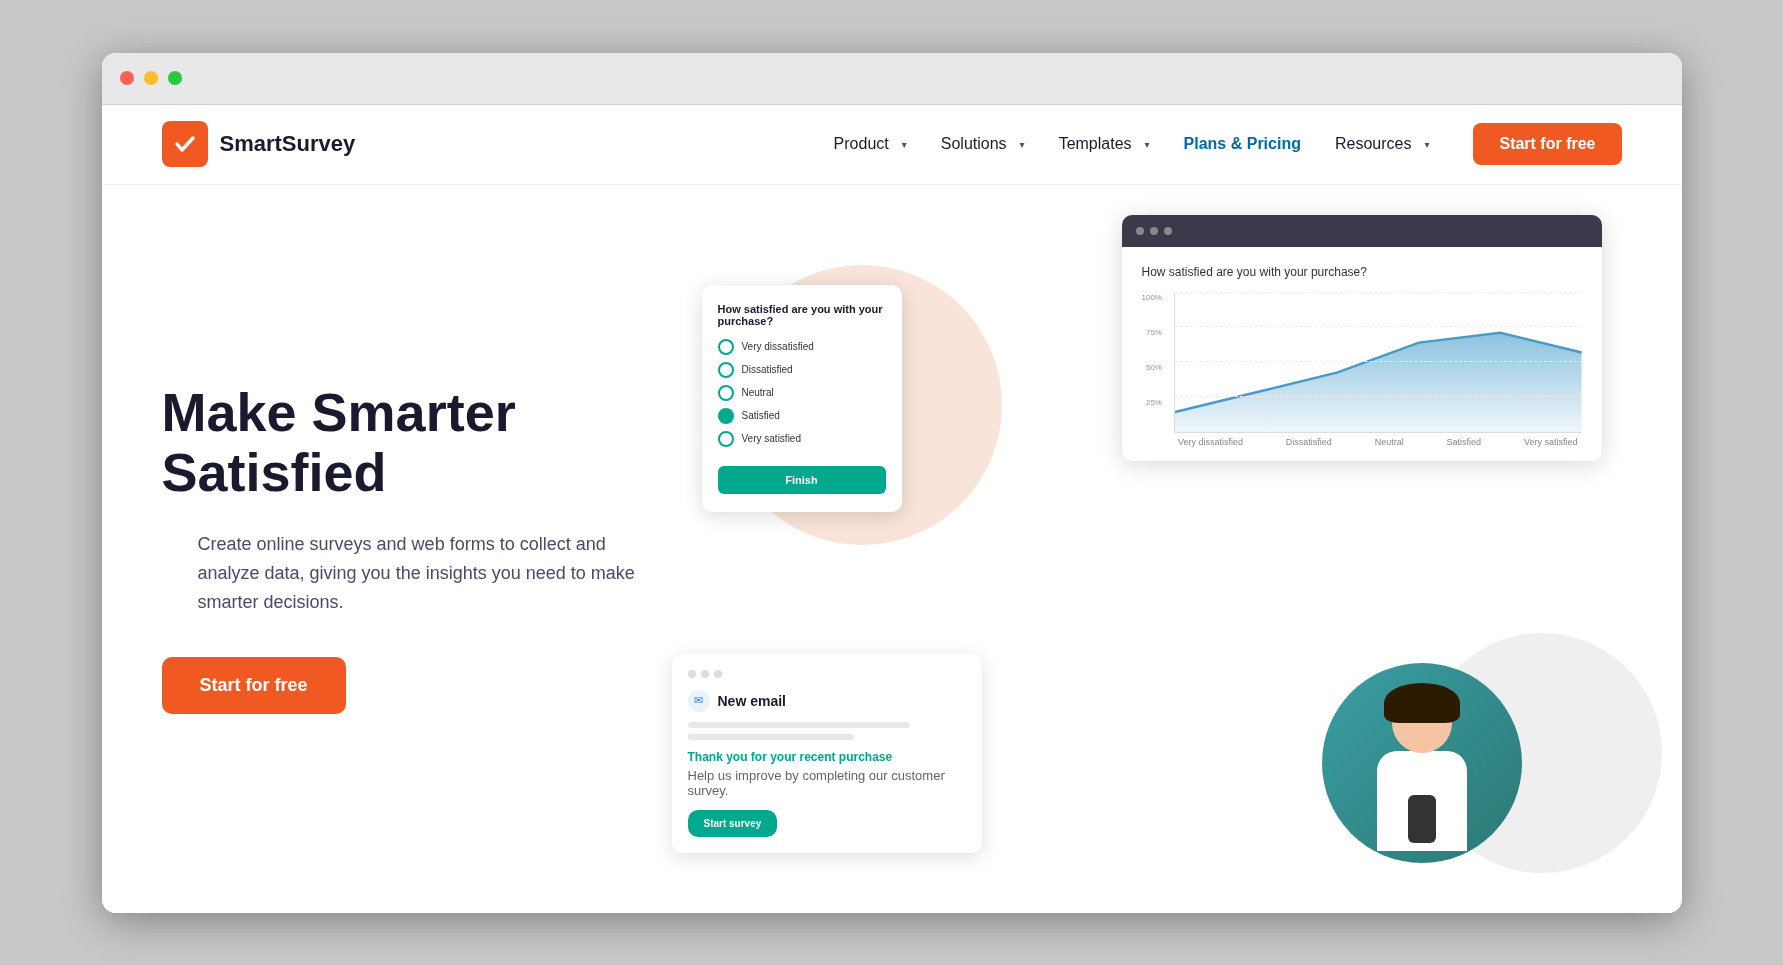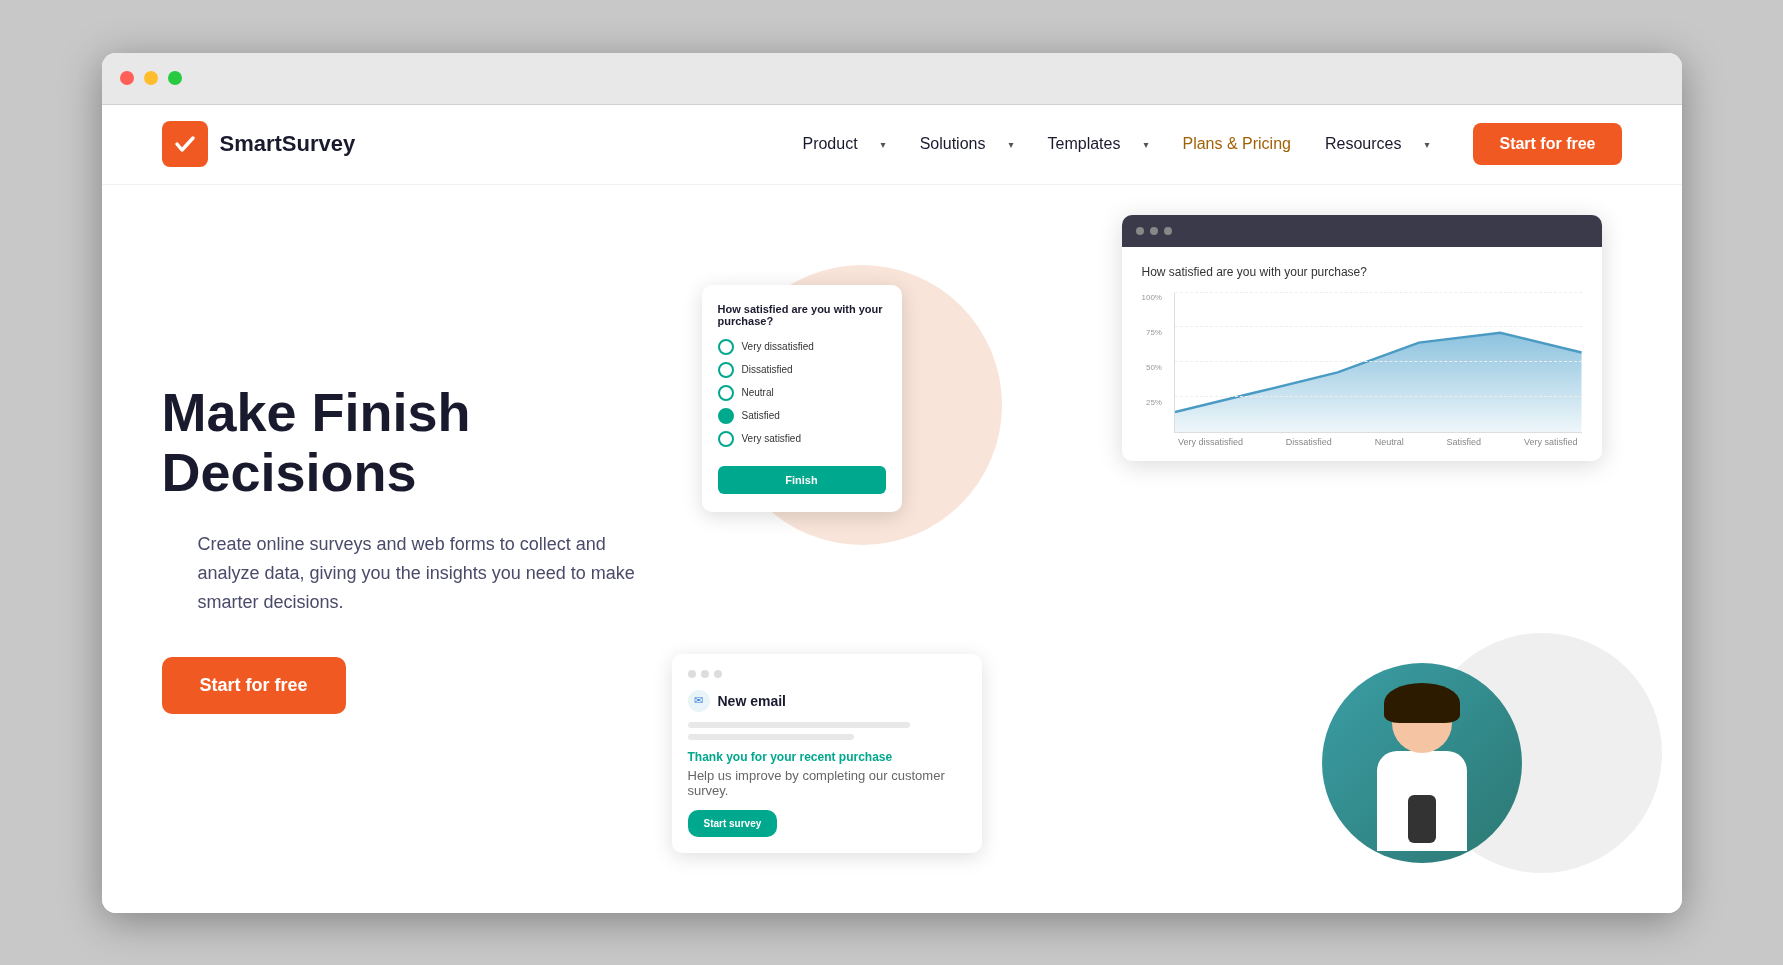--- a/index.html
+++ b/index.html
@@ -94,40 +94,40 @@
     .nav-links {
       display: flex;
       align-items: center;
       gap: 6px;
       margin-right: 30px;
     }
 
     .nav-item {
       display: flex;
       align-items: center;
-      gap: 23px;
+      gap: 13px;
       padding: 8px 14px;
       cursor: pointer;
       color: #1a1a2e;
       font-size: 16px;
       font-weight: 500;
       border-radius: 6px;
       transition: background 0.15s;
     }
 
     .nav-item .chevron {
       font-size: 10px;
       color: #555;
     }
 
     .nav-plain {
       padding: 8px 14px;
-      color: #a16207;
+      color: #0369a1;
       font-size: 16px;
-      font-weight: 400;
+      font-weight: 700;
       cursor: pointer;
       text-align: center;
     }
 
     .btn-start-free-nav {
       background: #f05a22;
       color: #fff;
       border: none;
       border-radius: 8px;
       padding: 12px 26px;
@@ -532,21 +532,21 @@
           <span>Resources</span>
           <span class="chevron">▾</span>
         </div>
       </div>
 
       <button class="btn-start-free-nav">Start for free</button>
     </nav>
 
     <div class="hero">
       <div class="hero-text">
-        <h1 class="hero-heading">Make Finish Decisions</h1>
+        <h1 class="hero-heading">Make Smarter Satisfied</h1>
         <p class="hero-subtext">Create online surveys and web forms to collect and analyze data, giving you the insights you need to make smarter decisions.</p>
         <button class="btn-start-free-hero">Start for free</button>
       </div>
 
       <div class="hero-visual">
 
         <div class="deco-circle-peach"></div>
         <div class="deco-circle-gray"></div>
         <div class="deco-circle-dark"></div>
 

